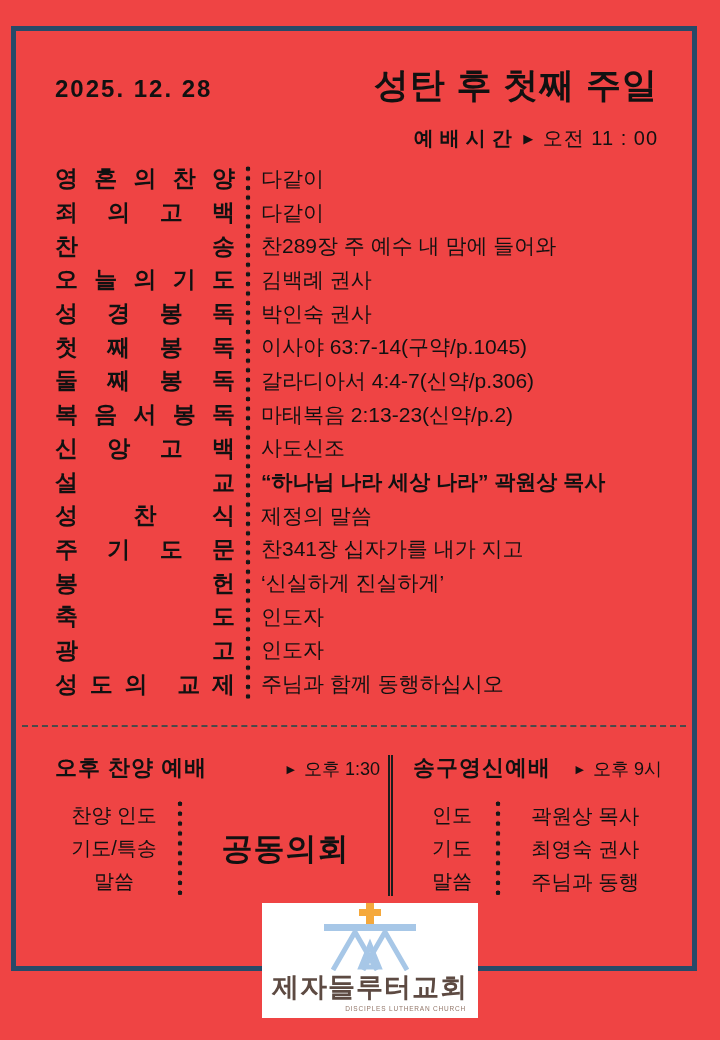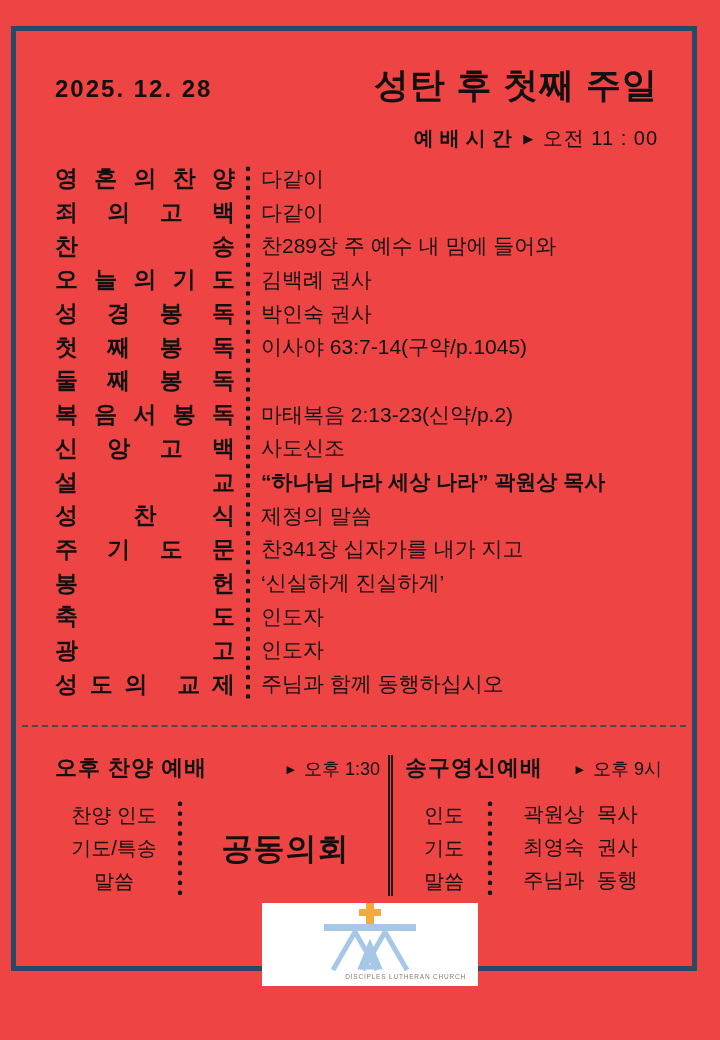--- a/index.html
+++ b/index.html
@@ -29,36 +29,36 @@
   .dotline { position:absolute; left:190px; top:2px; height:535px; width:6px;
     background-image:radial-gradient(circle 2.2px at 3px 4.8px, #161616 2.1px, rgba(0,0,0,0) 2.6px);
     background-size:6px 9.6px; background-repeat:repeat-y; }
 
   .dash-sep { position:absolute; top:694px; left:6px; right:6px;
     border-top:2px dashed #4a4a4a; }
 
   .pm-section { position:absolute; top:722px; left:39px; right:22px; display:flex; }
   .pm-left { width:333px; }
   .vdiv { width:5px; border-left:2px solid #1c1c1c; border-right:2px solid #1c1c1c; margin:2px 0; }
-  .pm-right { flex:1; padding-left:12px; }
+  .pm-right { flex:1; padding-left:20px; }
   .pm-header { display:flex; align-items:baseline; white-space:nowrap; }
   .pm-title { font-weight:bold; font-size:22px; letter-spacing:1px; }
   .pm-time { margin-left:auto; font-size:18px; padding-right:8px;text-align:center; }
   .pm-time .svc-arrow { font-size:11px; }
   .pm-body { display:flex; margin-top:16px; }
   .pm-labels { width:118px; }
   .pm-labels .pm-lbl { height:33px; line-height:33px; text-align:center; font-size:20px; }
   .dotcol { width:6px; height:99px; margin-left:4px;
     background-image:radial-gradient(circle 2.2px at 3px 4.8px, #161616 2.1px, rgba(0,0,0,0) 2.6px);
     background-size:6px 9.9px; background-repeat:repeat-y; }
   .pm-content { flex:1; display:flex; align-items:center; justify-content:center;
     font-size:31px; font-weight:bold; letter-spacing:1px; }
   .pm-labels.narrow { width:78px; }
   .pm-values { margin-left:30px; }
-  .pm-values .pm-val { height:33px; line-height:33px; font-size:20.5px; white-space:nowrap;font-family:Liberation Mono, monospace; }
+  .pm-values .pm-val { height:33px; line-height:33px; font-size:20.5px; white-space:nowrap; }
 
   .logo { position:absolute; left:262px; top:903px; width:216px; background:#fff;
     text-align:center; padding:0 2px 6px; z-index:5; }
   .logo svg { display:block; margin:0 auto 2px; }
   .logo-name { font-size:27px; font-weight:bold; color:#5d4a42; letter-spacing:1px; line-height:1.1; }
   .logo-en { font-size:6.5px; color:#93776a; text-align:right; padding-right:10px;
     letter-spacing:0.8px; margin-top:2px; }
 </style>
 </head>
 <body>
@@ -133,20 +133,21 @@
           </div>
         <div class="row-value">이사야 63:7-14(구약/p.1045)</div>
       </div>
       <div class="order-row">
         <div class="row-label spread">
             <span>둘</span>
             <span>째</span>
             <span>봉</span>
             <span>독</span>
           </div>
+        <div class="row-value">갈라디아서 4:4-7(신약/p.306)</div>
       </div>
       <div class="order-row">
         <div class="row-label spread">
             <span>복</span>
             <span>음</span>
             <span>서</span>
             <span>봉</span>
             <span>독</span>
           </div>
         <div class="row-value">마태복음 2:13-23(신약/p.2)</div>
@@ -267,15 +268,16 @@
         <rect x="42" y="0" width="8" height="22" fill="#f5a83b"></rect>
         <rect x="35" y="6" width="22" height="7" fill="#f5a83b"></rect>
       </g>
       <g stroke="#a7c7e7" stroke-width="5" fill="none">
         <rect x="1" y="24" width="90" height="1" stroke-width="6"></rect>
         <polyline points="9,67 31,29 53,67"></polyline>
         <polyline points="39,67 61,29 83,67"></polyline>
         <polygon points="46,42 37,64 55,64"></polygon>
       </g>
     </svg>
+    <div class="logo-name">제자들루터교회</div>
     <div class="logo-en">DISCIPLES LUTHERAN CHURCH</div>
   </div>
 </div>
 
 </body></html>

